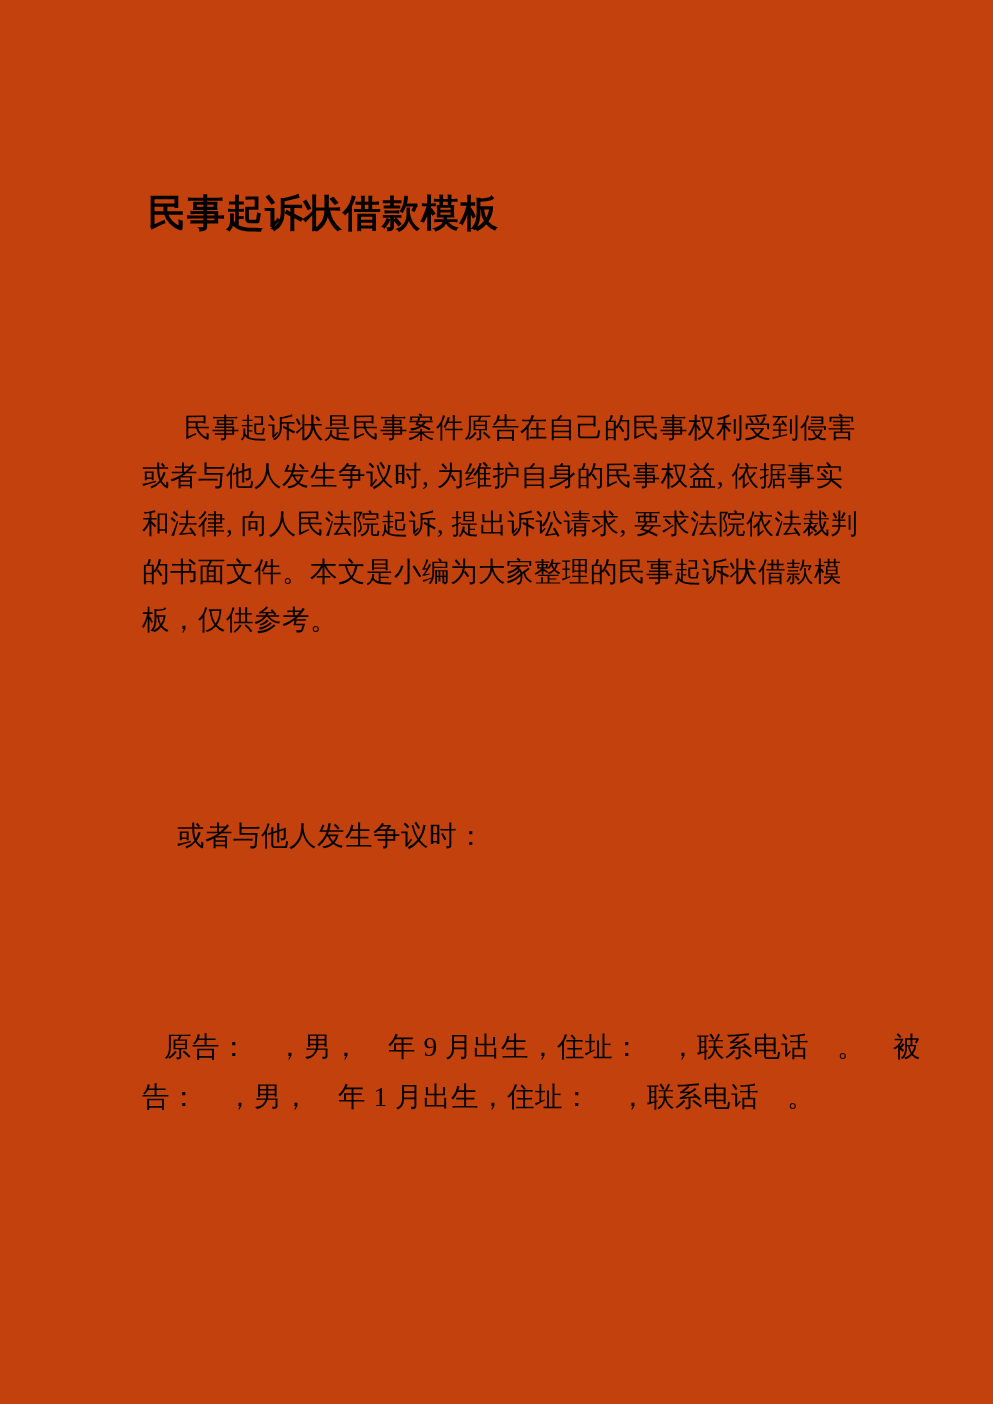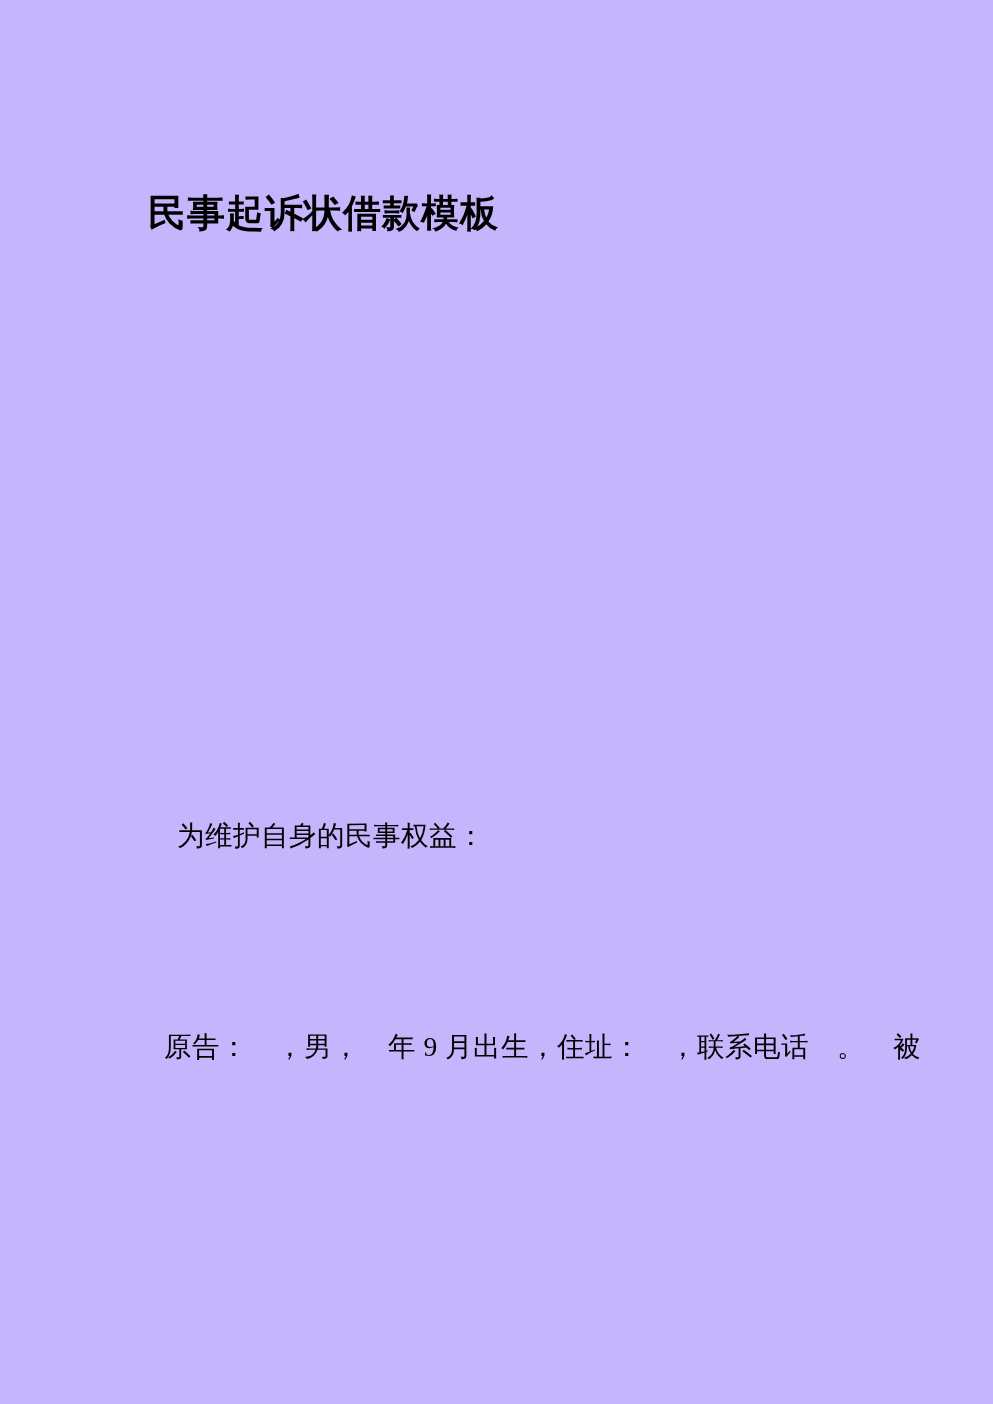--- a/index.html
+++ b/index.html
@@ -4,21 +4,21 @@
 <style>
   html, body {
     margin: 0;
     padding: 0;
     background: #ffffff;
   }
   .page {
     position: relative;
     width: 993px;
     height: 1404px;
-    background: #c4b5fd;
+    background: #c2410c;
     overflow: hidden;
     font-family: "Liberation Serif", "DejaVu Serif", serif;
     color: #000000;
   }
   .doc-title {
     position: absolute;
     left: 148px;
     top: 190px;
     margin: 0;
     font-family: "Liberation Sans", "DejaVu Sans", sans-serif;
@@ -66,20 +66,28 @@
     text-indent: 22px;
   }
 </style>
 </head>
 <body>
 
 <div class="page">
 
   <h1 class="doc-title">民事起诉状借款模板</h1>
 
+  <div class="para intro-para">
+      <div class="line">民事起诉状是民事案件原告在自己的民事权利受到侵害</div>
+      <div class="line">或者与他人发生争议时, 为维护自身的民事权益, 依据事实</div>
+      <div class="line">和法律, 向人民法院起诉, 提出诉讼请求, 要求法院依法裁判</div>
+      <div class="line">的书面文件。本文是小编为大家整理的民事起诉状借款模</div>
+      <div class="line">板，仅供参考。</div>
+    </div>
 
-  <div class="section-heading">为维护自身的民事权益：</div>
+  <div class="section-heading">或者与他人发生争议时：</div>
 
   <div class="para party-para">
       <div class="line">原告：　，男，　年 9 月出生，住址：　，联系电话　。　被</div>
+      <div class="line">告：　，男，　年 1 月出生，住址：　，联系电话　。</div>
     </div>
 
 </div>
 
 </body></html>

